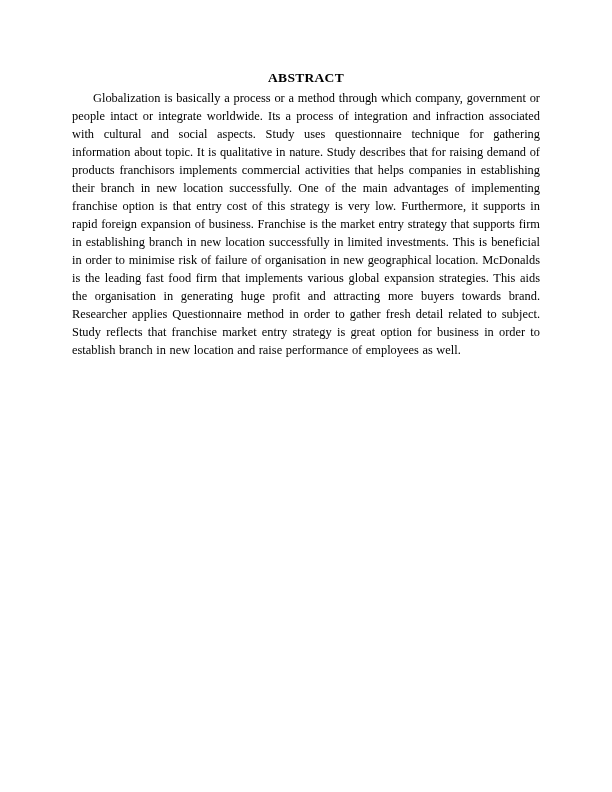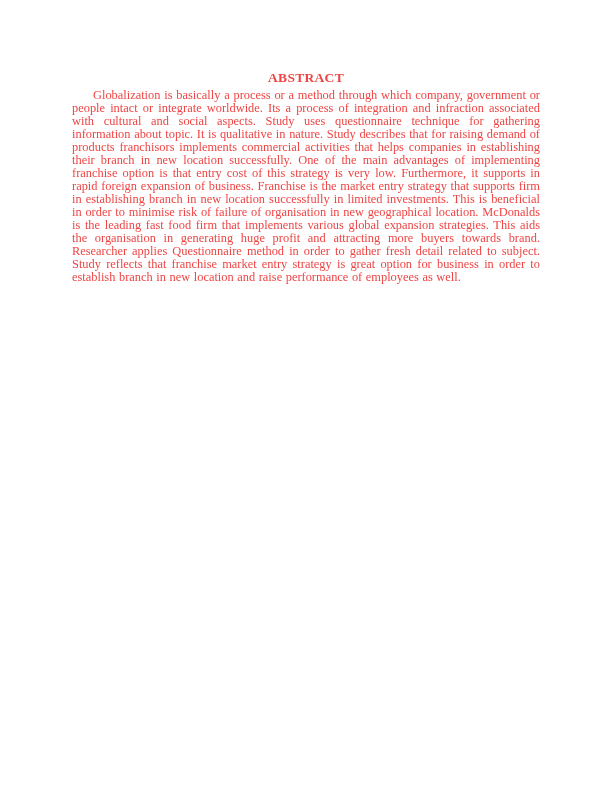--- a/index.html
+++ b/index.html
@@ -9,36 +9,36 @@
   }
   .page {
     position: relative;
     width: 612px;
     height: 792px;
     margin: 0 auto;
     background: #ffffff;
     box-sizing: border-box;
     padding: 68px 72px 0 72px;
     font-family: "Liberation Serif", "DejaVu Serif", serif;
-    color: #ef4444;
+    color: #000000;
     overflow: hidden;
     border-radius: 30px;
   }
   .doc-title {
     margin: 0;
     text-align: center;
     font-size: 13.5px;
     font-weight: bold;
     line-height: 20.7px;
     letter-spacing: 0.3px;
   }
   .doc-paragraph {
     margin: 0;
     font-size: 12.4px;
-    line-height: 13px;
+    line-height: 18px;
     text-align: justify;
     text-indent: 21px;
     word-spacing: 0.5px;
   }
 </style>
 </head>
 <body>
 
 <div class="page">
   <h1 class="doc-title">ABSTRACT</h1>

